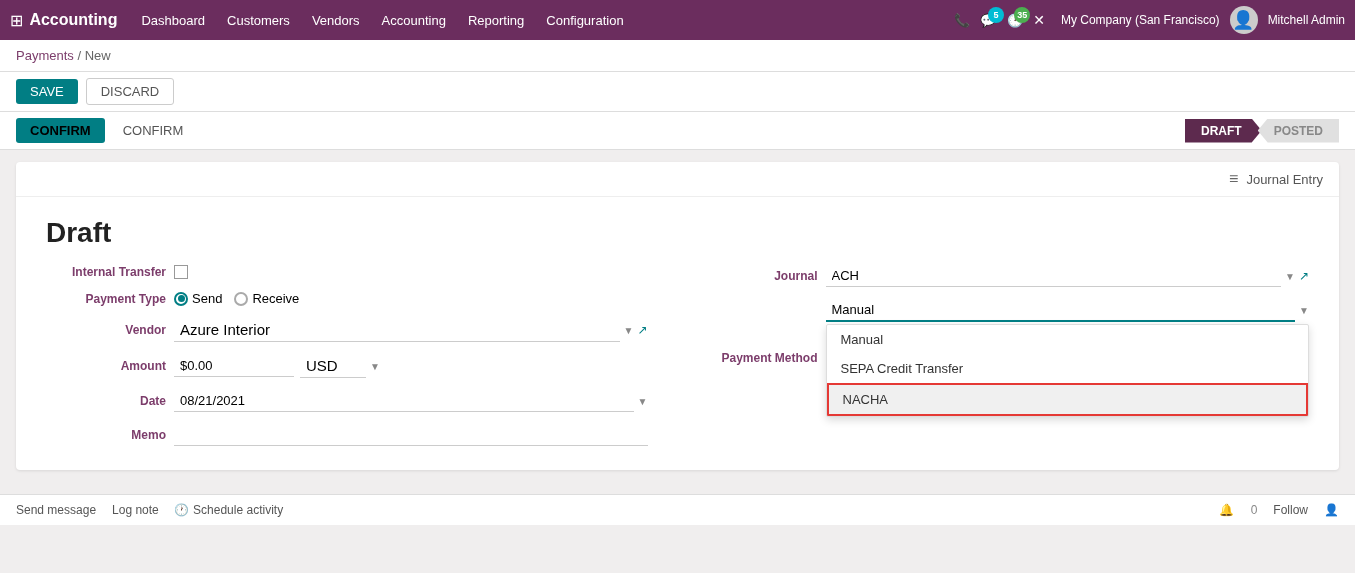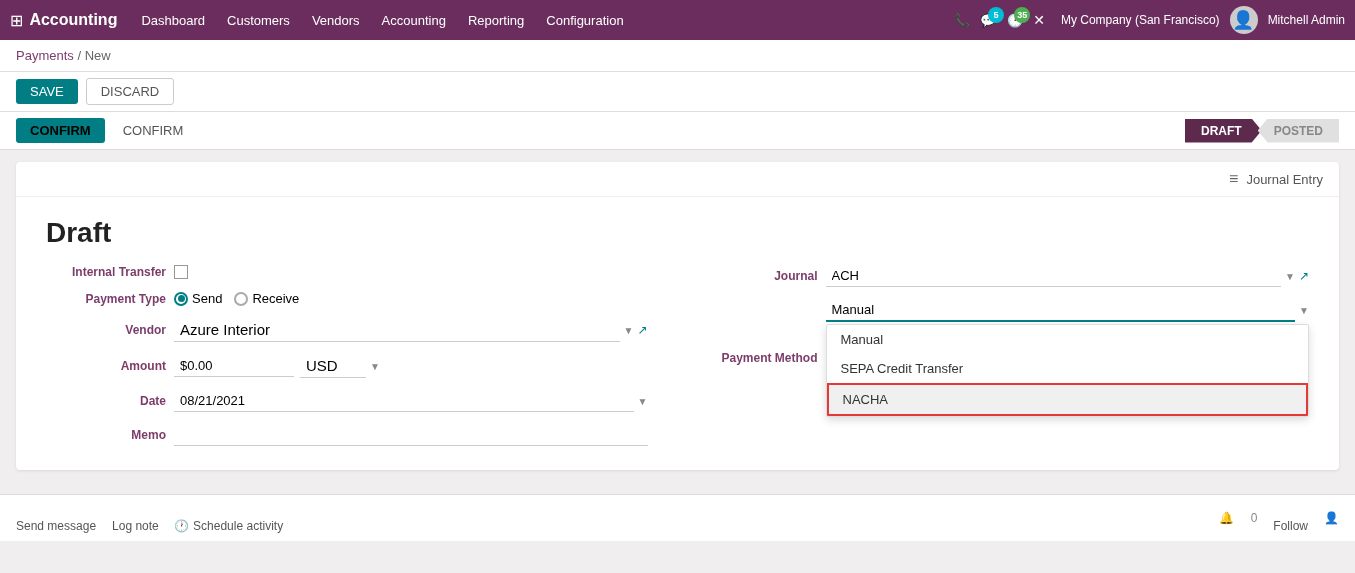--- a/index.html
+++ b/index.html
@@ -183,21 +183,21 @@
 
     
     .amount-row { display: flex; align-items: center; gap: 6px; flex: 1; }
 
     
     .footer-bar {
       background: white; border-top: 1px solid #ddd;
       padding: 8px 16px; display: flex; align-items: center; gap: 16px;
       font-size: 12px; color: #888; margin-top: 12px;
     }
-    .footer-action { cursor: pointer; color: #555; margin-top: 16px; }
+    .footer-action { cursor: pointer; color: #555; }
     .footer-right { margin-left: auto; display: flex; gap: 16px; align-items: center; }
   </style>
 </head>
 <body>
 
 <nav class="topnav">
   <span style="font-size:16px; cursor:pointer;">⊞</span>
   <span class="topnav-brand">Accounting</span>
   <div class="topnav-menu">
     <span class="topnav-item">Dashboard</span>

